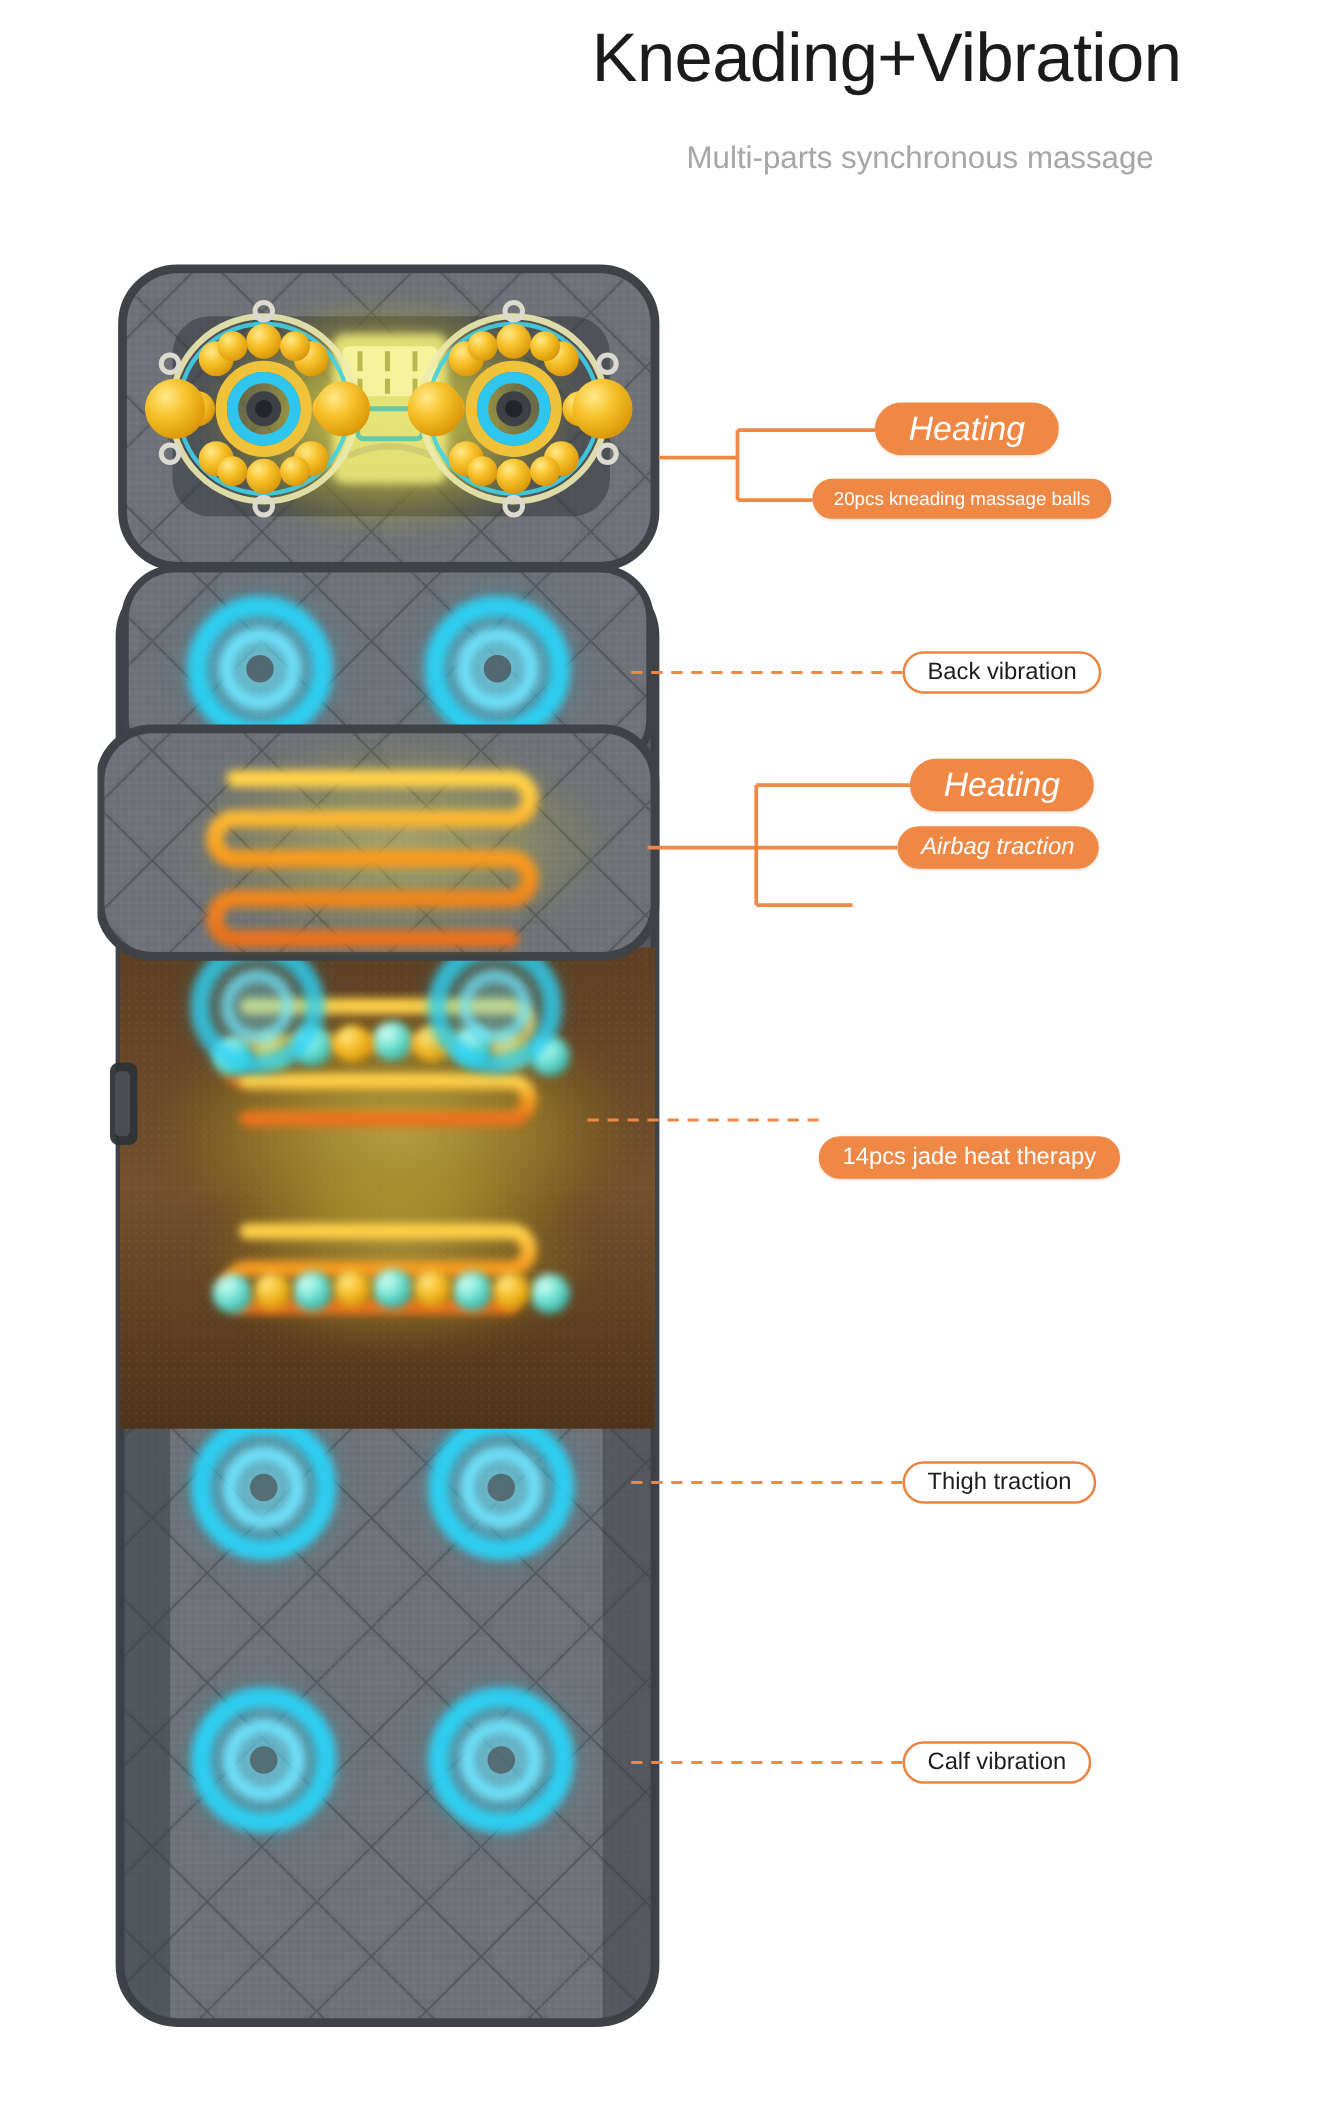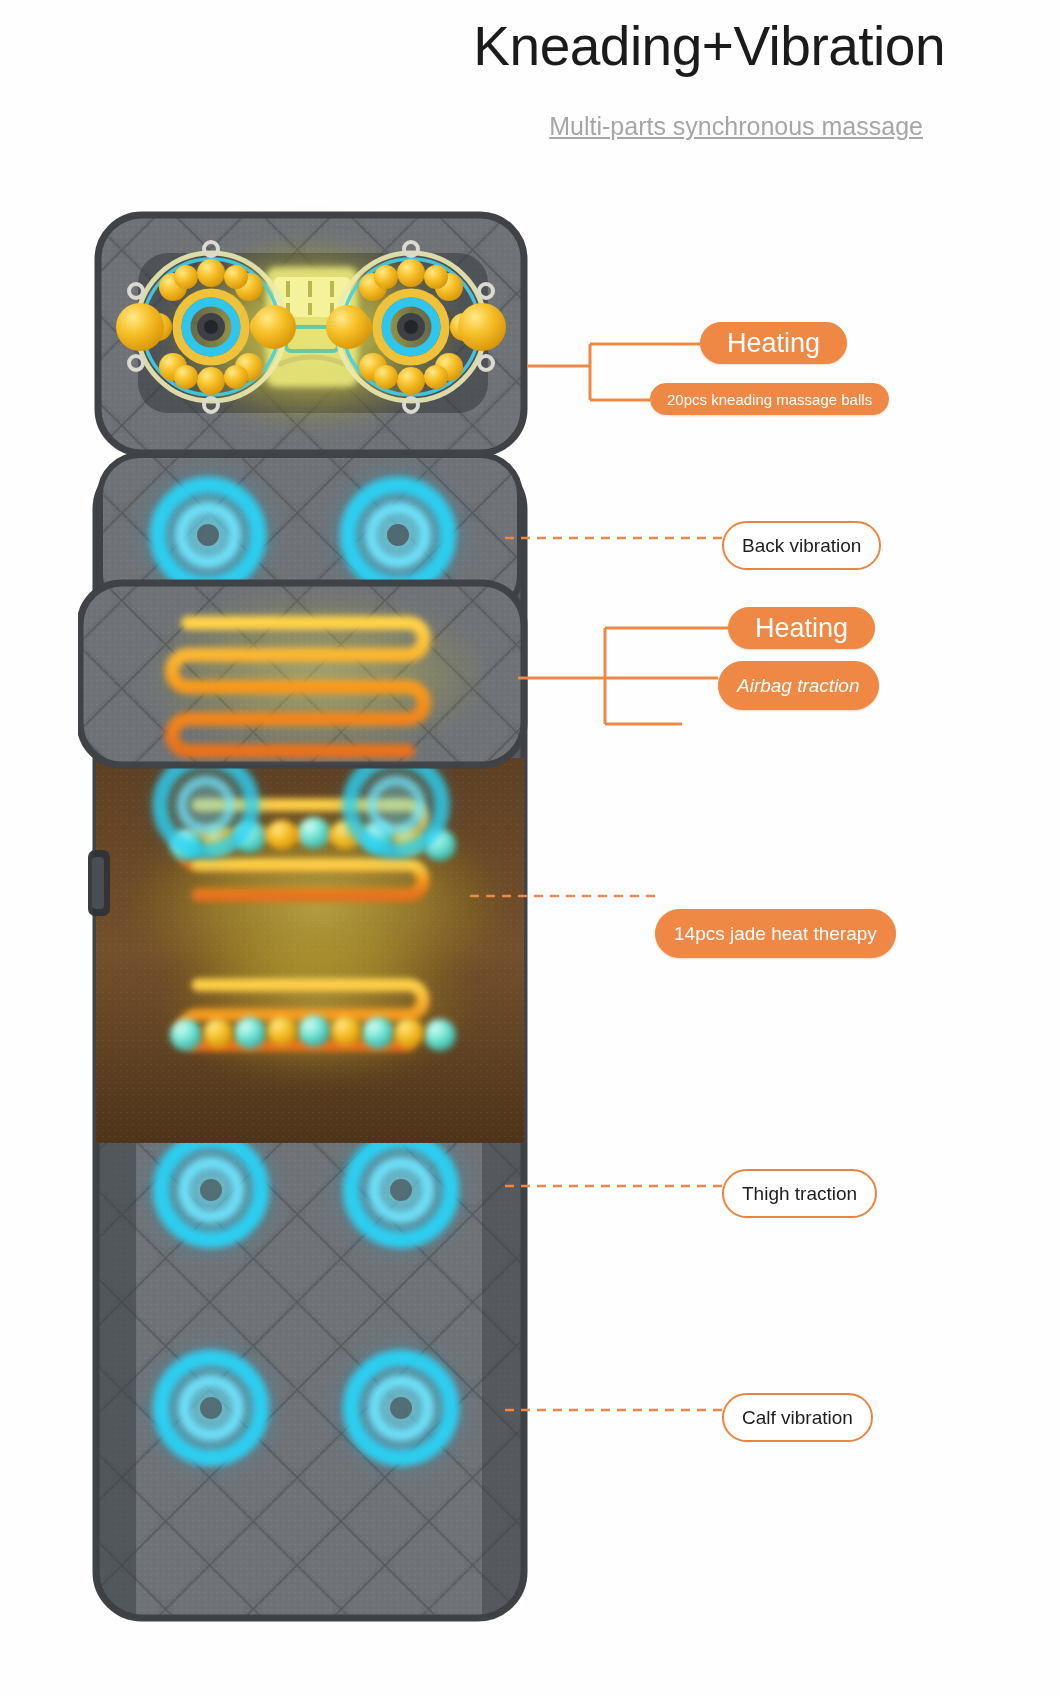--- a/index.html
+++ b/index.html
@@ -11,42 +11,42 @@
   .stage{position:absolute;inset:0;}
 
   
   .title{
     position:absolute;right:115px;top:18px;
     font-size:55px;line-height:1.05;color:#1b1b1b;
     letter-spacing:-0.5px;white-space:nowrap;font-weight:400;
   }
   .subtitle{
     position:absolute;right:137px;top:112px;
-    font-size:25px;color:#a6a6a6;white-space:nowrap;font-weight:400;text-decoration:underline;
+    font-size:25px;color:#a6a6a6;white-space:nowrap;font-weight:400;
   }
 
   
   .mat-wrap{position:absolute;left:78px;top:205px;width:470px;height:1420px;}
   .mat-wrap svg{display:block;}
 
   
   .pill{
     position:absolute;display:flex;align-items:center;justify-content:center;
     box-sizing:border-box;white-space:nowrap;border-radius:999px;
   }
   .pill.solid{
     background:#ef8845;color:#ffffff;border:1px solid #ef8845;
     box-shadow:0 1px 2px rgba(205,110,50,.25);
   }
   .pill.outline{
     background:#ffffff;color:#1d1d1d;border:2px solid #e98540;
   }
-  .pill.big{font-size:27px;padding:0 26px;height:42px;}
+  .pill.big{font-size:27px;padding:0 26px;height:42px;font-style:italic;}
   .pill.small{font-size:15px;padding:0 16px;height:32px;}
-  .pill.smallish{font-size:19px;padding:0 18px;height:49px;}
+  .pill.smallish{font-size:19px;padding:0 18px;height:34px;}
 
   
   .connectors{position:absolute;left:0;top:0;width:1060px;height:1696px;pointer-events:none;}
 </style>
 </head>
 <body>
 
 <div class="stage">
 
   <div class="title">Kneading+Vibration</div>

